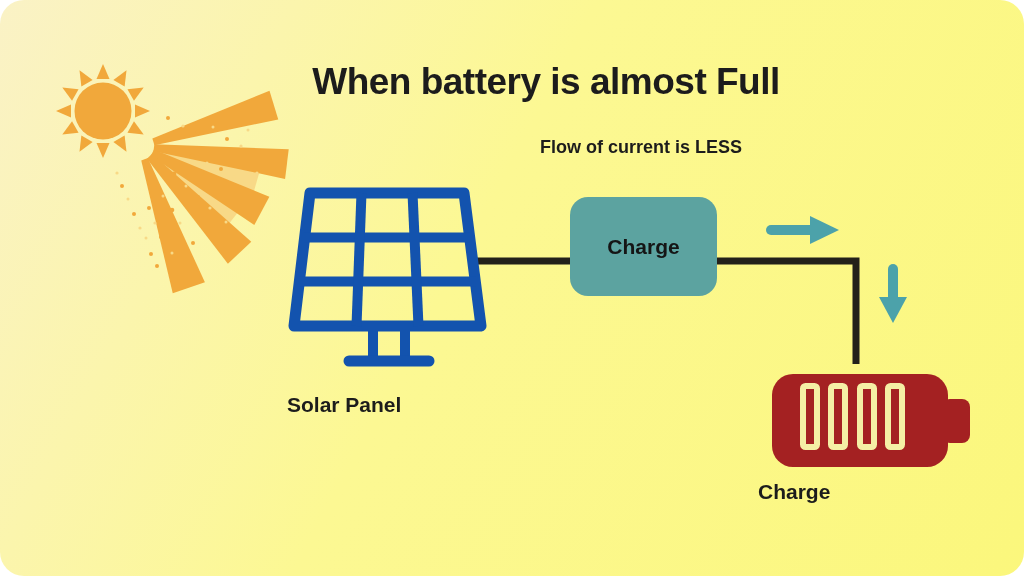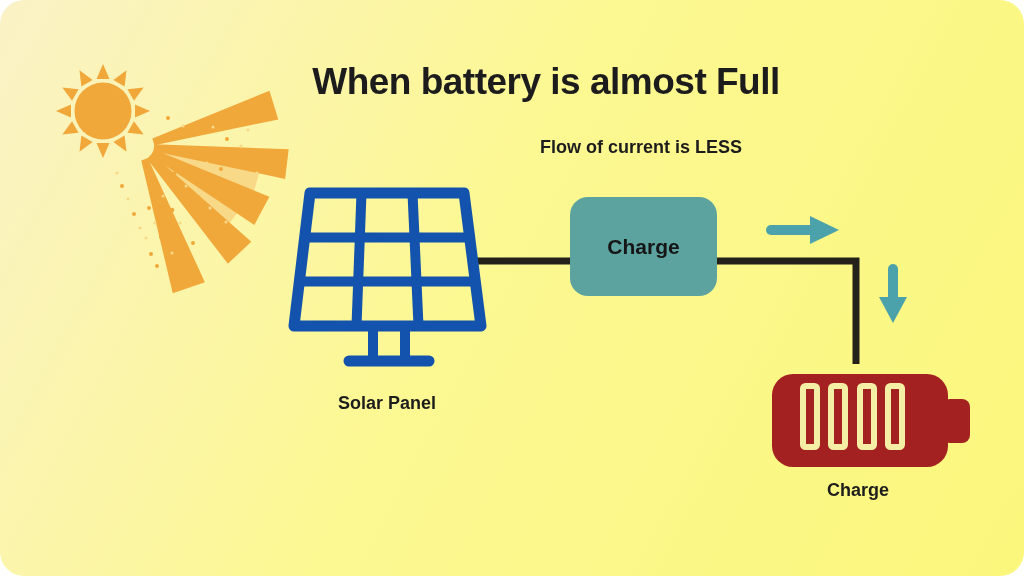--- a/index.html
+++ b/index.html
@@ -22,22 +22,22 @@
     position:absolute;top:137px;left:540px;
     font-size:18px;font-weight:700;color:var(--ink);
   }
   .controller-box{
     position:absolute;top:197px;left:570px;width:147px;height:99px;
     background:var(--controller);border-radius:18px;
     display:flex;flex-direction:row;align-items:center;justify-content:center;
     font-size:21px;font-weight:700;color:#151515;line-height:1.3;
   }
   .label{
-    position:absolute;font-size:18px;font-weight:700;color:var(--ink);
-    width:200px;text-align:center;
+    position:absolute;font-size:21px;font-weight:700;color:var(--ink);
+    width:200px;
   }
   .label-solar{top:393px;left:287px;}
   .label-battery{top:480px;left:758px;}
 </style>
 </head>
 <body>
 
 <div class="canvas">
 
   <svg width="1024" height="576" viewBox="0 0 1024 576">

